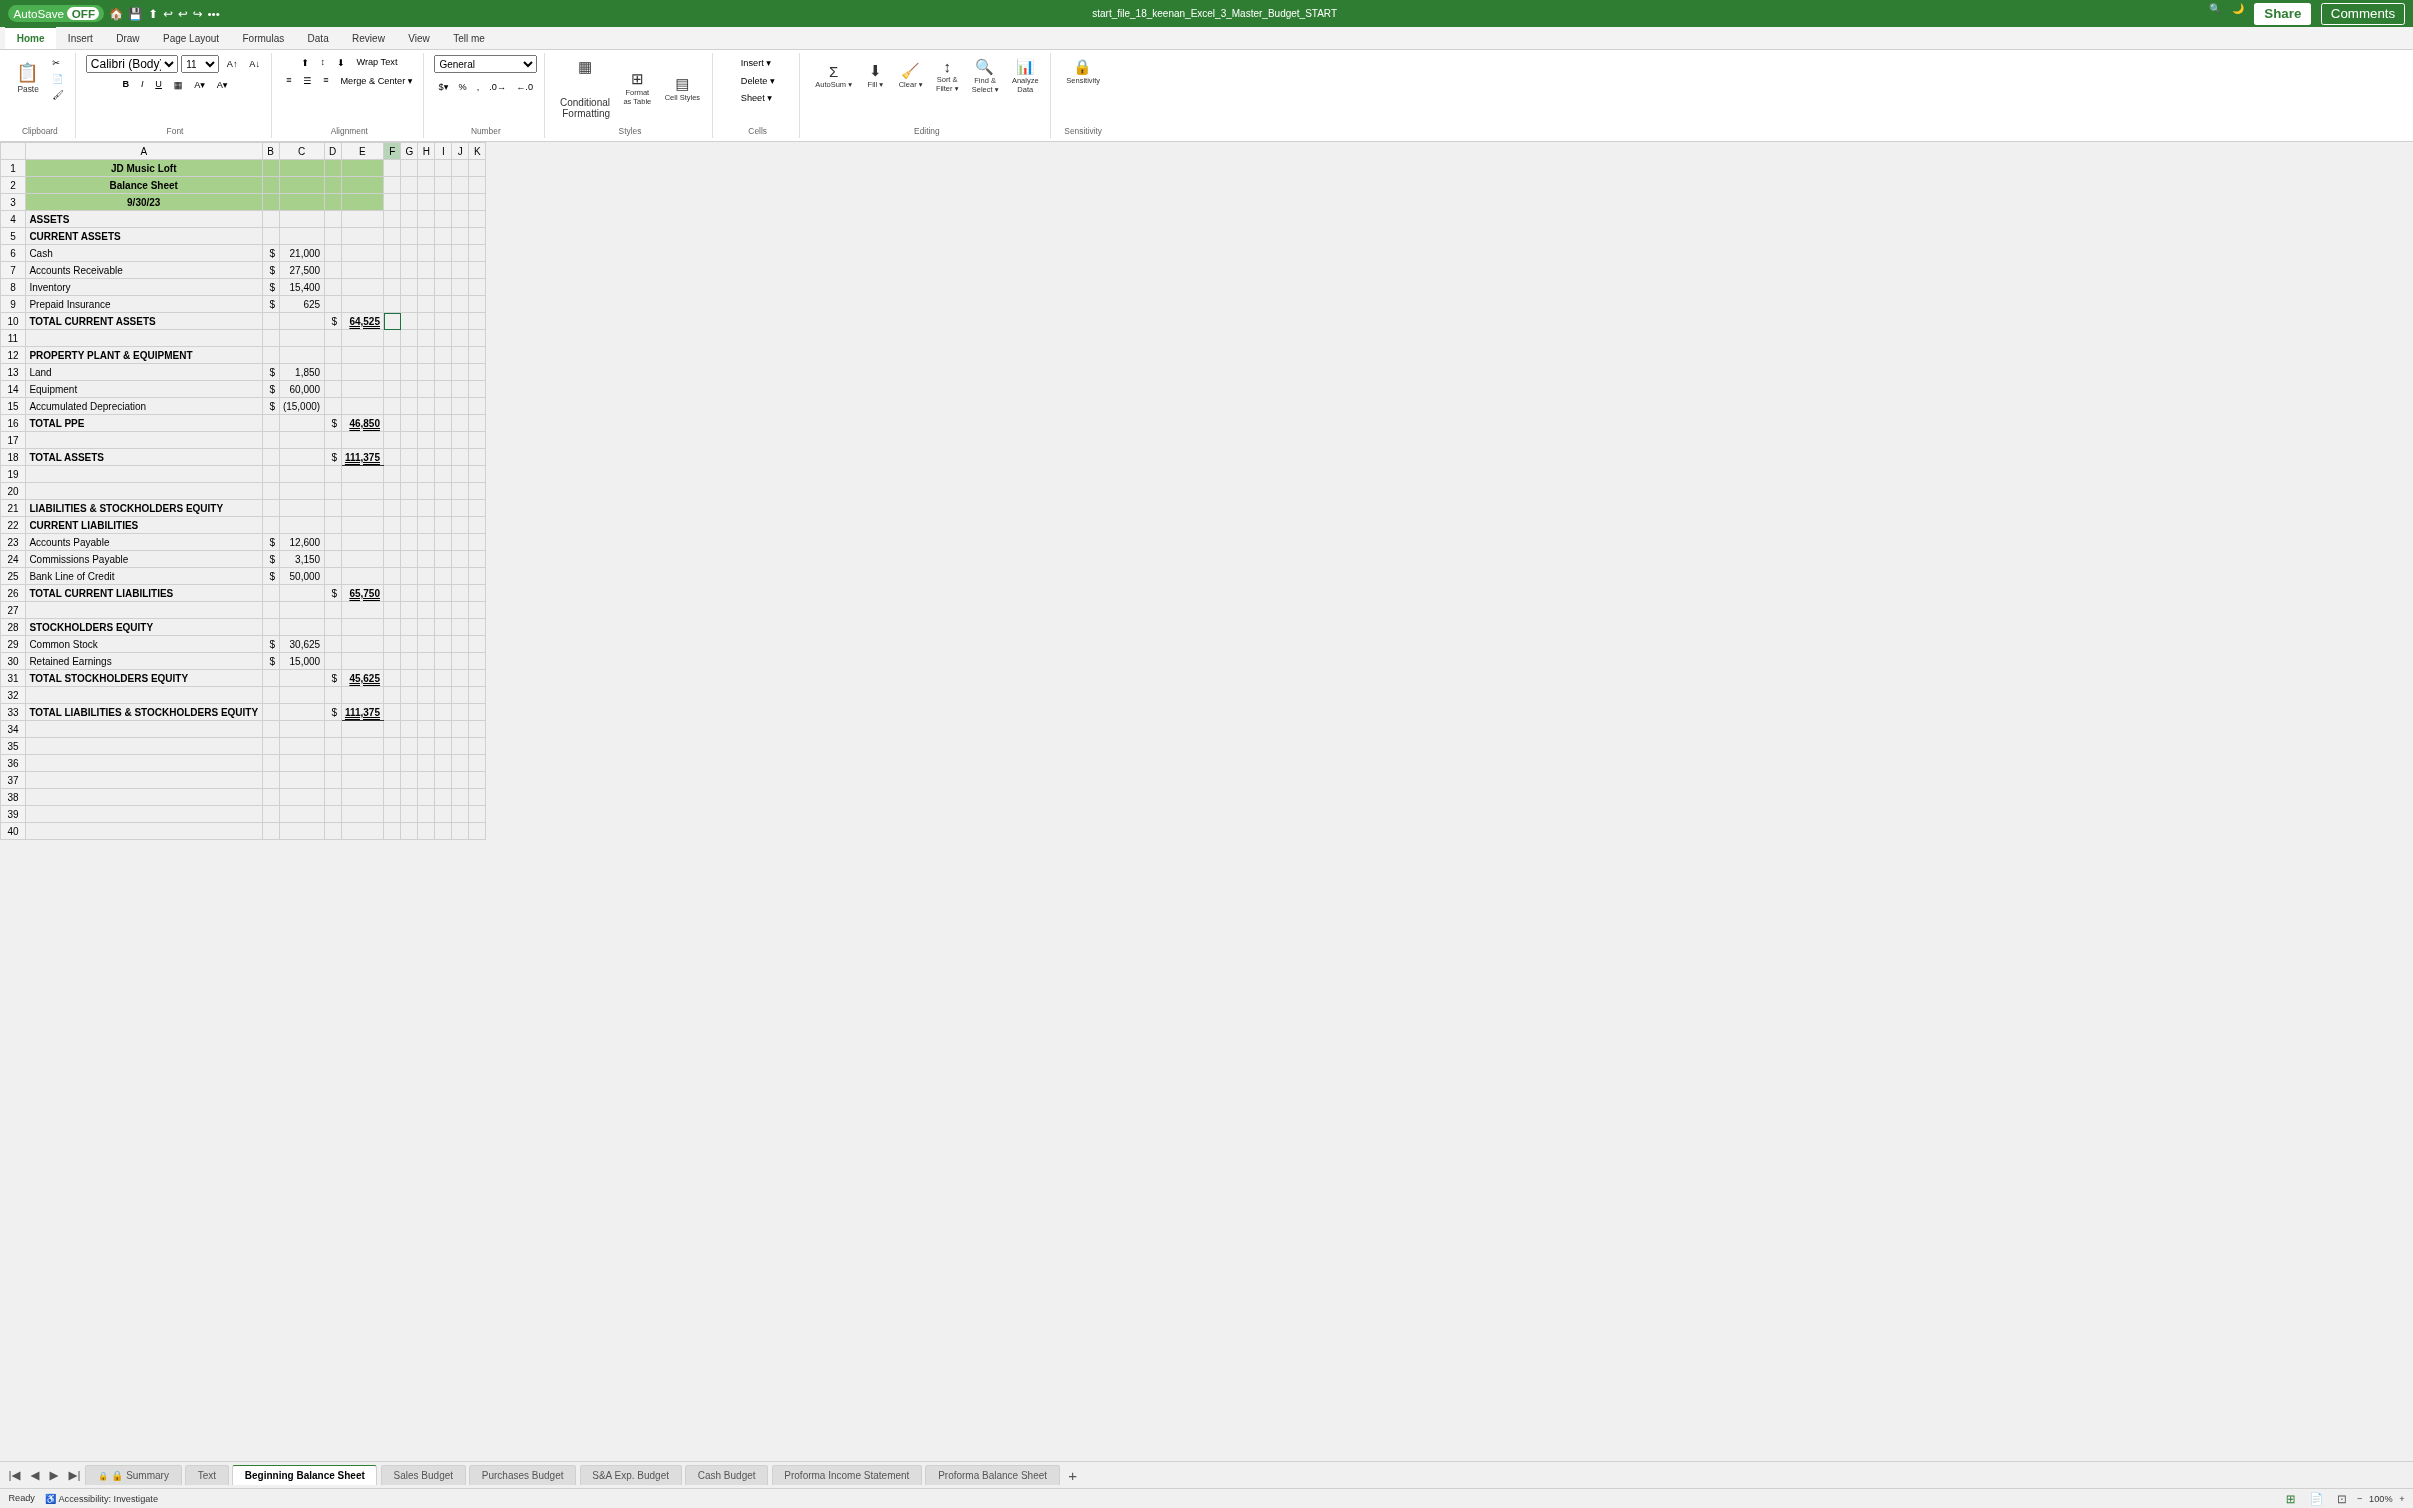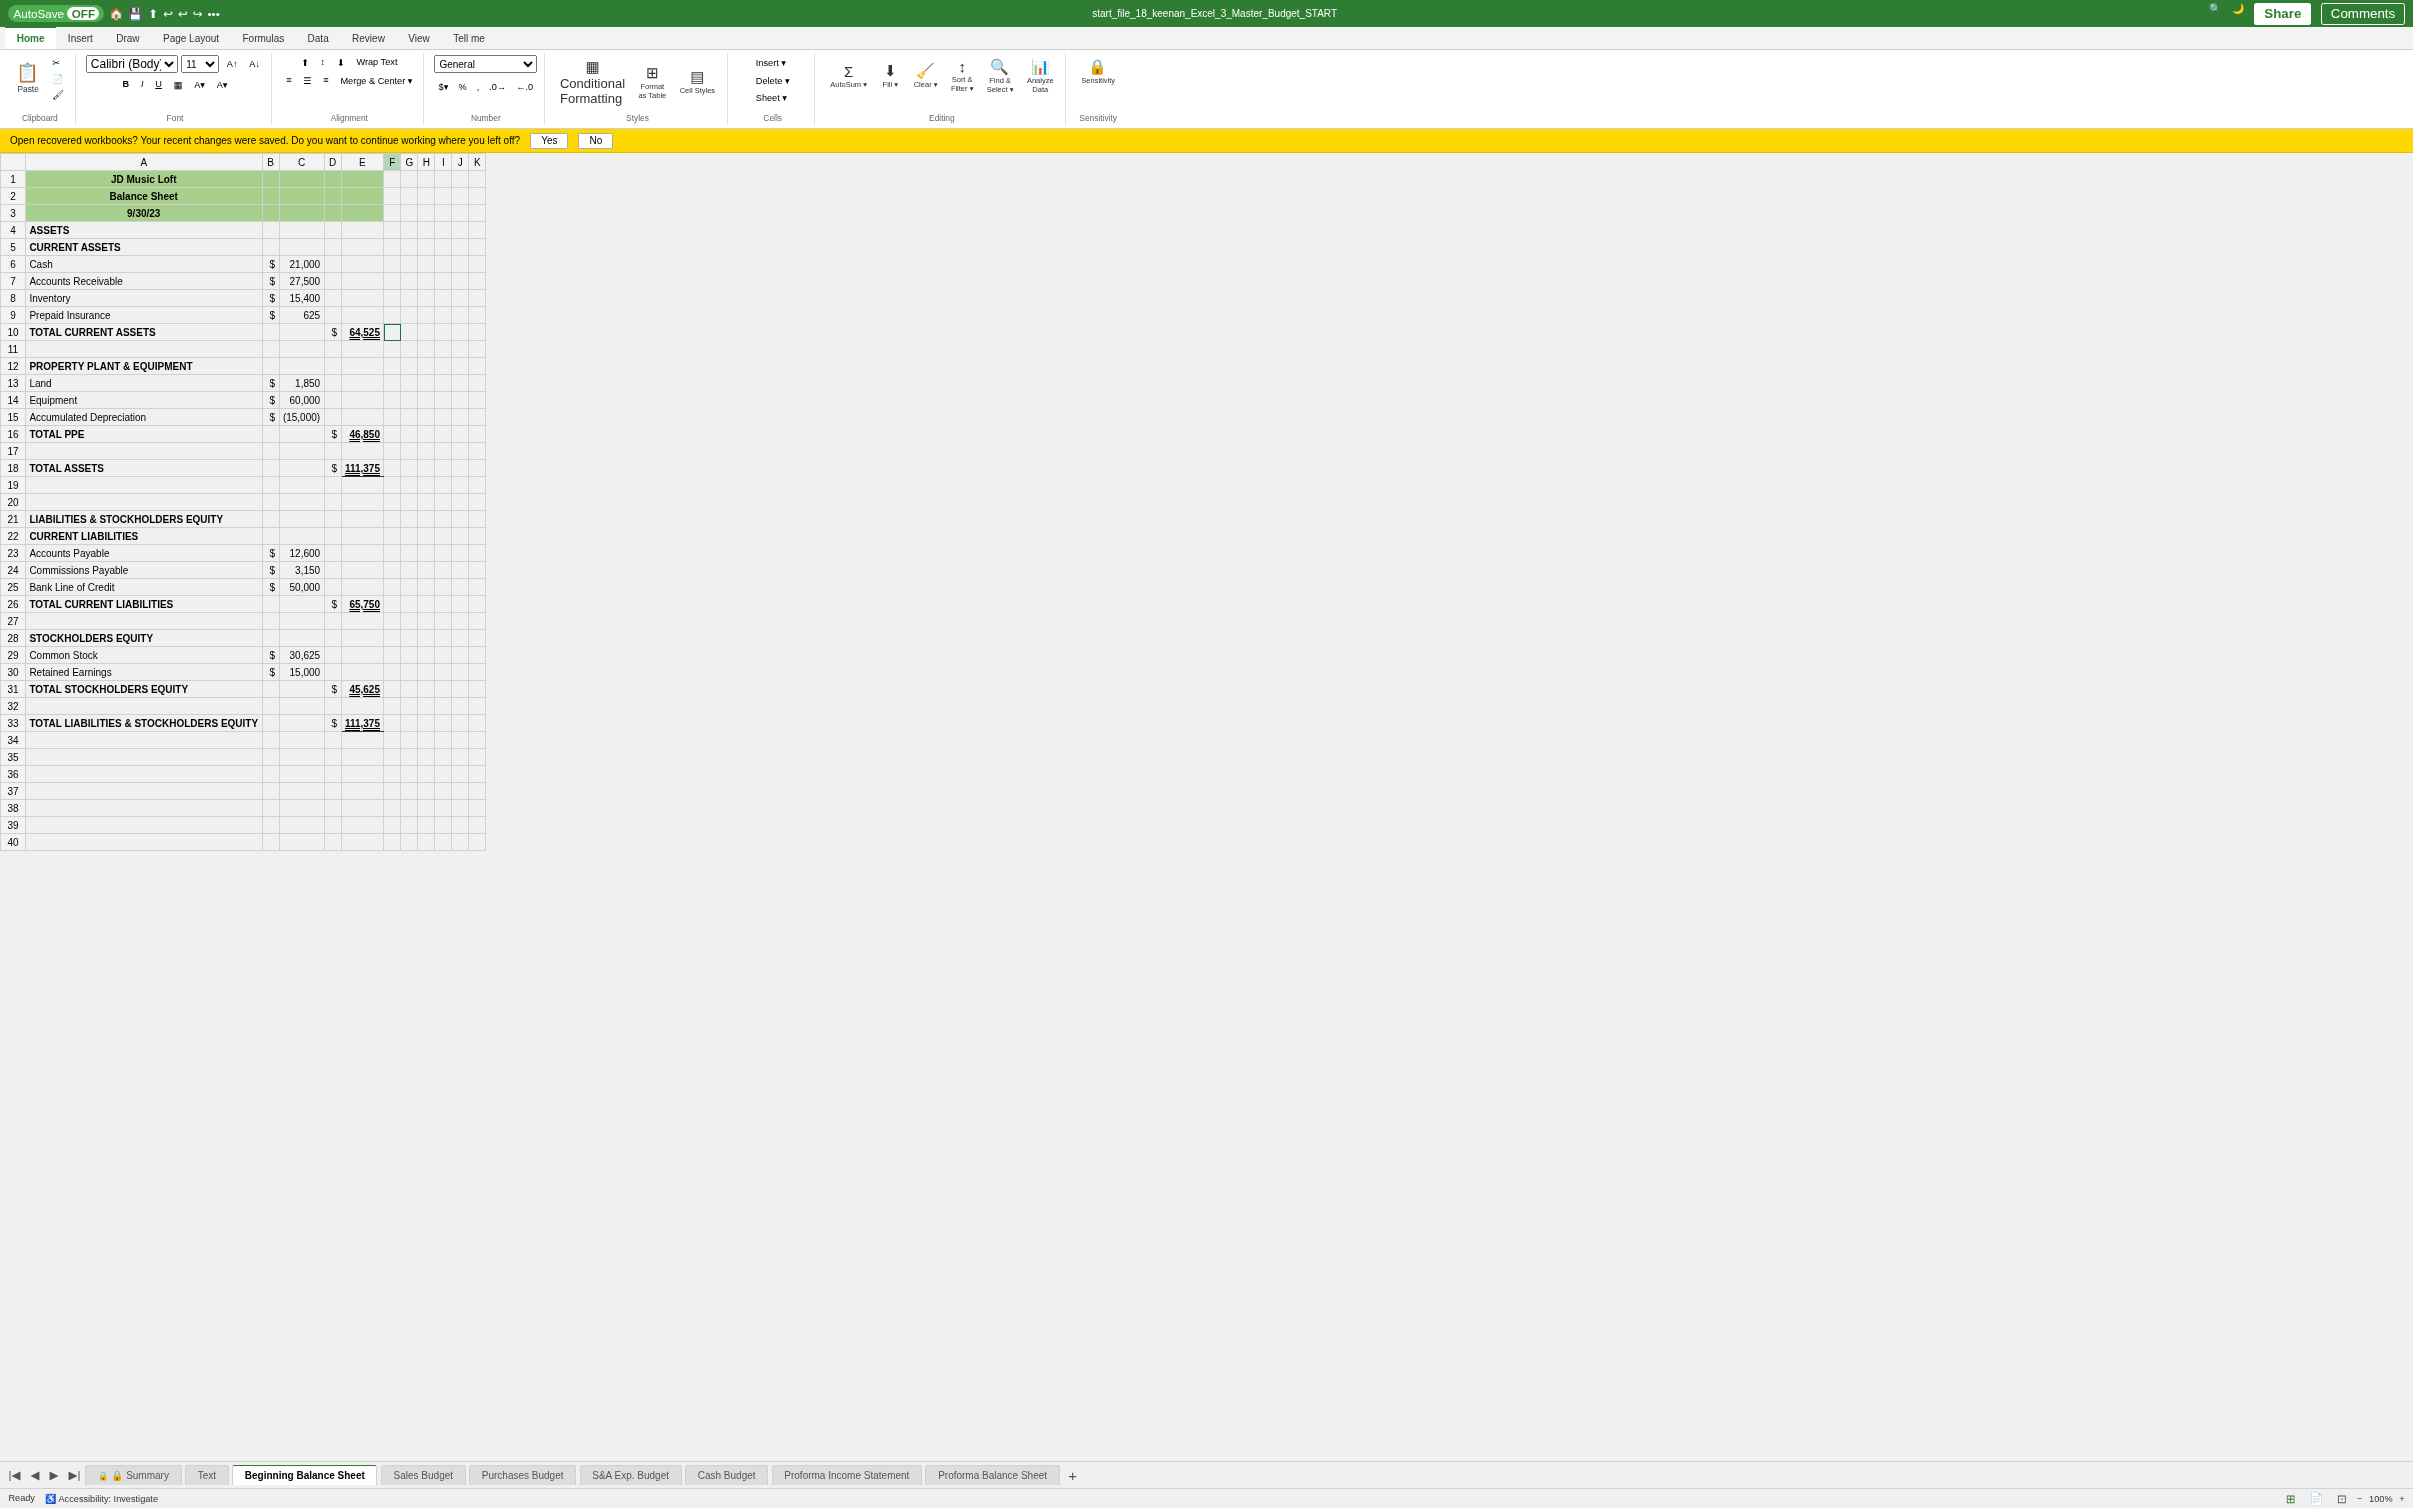--- a/index.html
+++ b/index.html
@@ -399,21 +399,21 @@
             <button class="ribbon-btn-small">←.0</button>
           </div>
         </div>
         <div class="ribbon-group-label">Number</div>
       </div>
 
       <div class="ribbon-group" style="min-width:134px;">
         <div class="ribbon-group-inner">
           <button class="ribbon-btn">
             <span style="font-size:15px;">▦</span>
-            <span style="font-size:13px; text-align:left;">Conditional<br>Formatting</span>
+            <span style="font-size:10px; text-align:right;margin-top:21px;">Conditional<br>Formatting</span>
           </button>
           <button class="ribbon-btn">
             <span style="font-size:15px;">⊞</span>
             <span style="font-size:7.5px; text-align:center;">Format<br>as Table</span>
           </button>
           <button class="ribbon-btn">
             <span style="font-size:15px;">▤</span>
             <span style="font-size:7.5px;">Cell Styles</span>
           </button>
         </div>
@@ -465,25 +465,20 @@
             <span style="font-size:15px;">🔒</span>
             <span style="font-size:7.5px;">Sensitivity</span>
           </button>
         </div>
         <div class="ribbon-group-label">Sensitivity</div>
       </div>
     </div>
   </div>
 
 
-  <div id="notificationbar">
-    <span>Open recovered workbooks?  Your recent changes were saved. Do you want to continue working where you left off?</span>
-    <button class="notif-btn">Yes</button>
-    <button class="notif-btn">No</button>
-  </div>
 
   <div id="spreadsheet-container">
     <div id="spreadsheet" style="overflow:auto; flex:1;">
       <table class="sheet">
         <thead>
           <tr>
             <th style="width:25px; min-width:25px;"></th>
             <th class="col-A">A</th>
             <th class="col-B">B</th>
             <th class="col-C">C</th>

